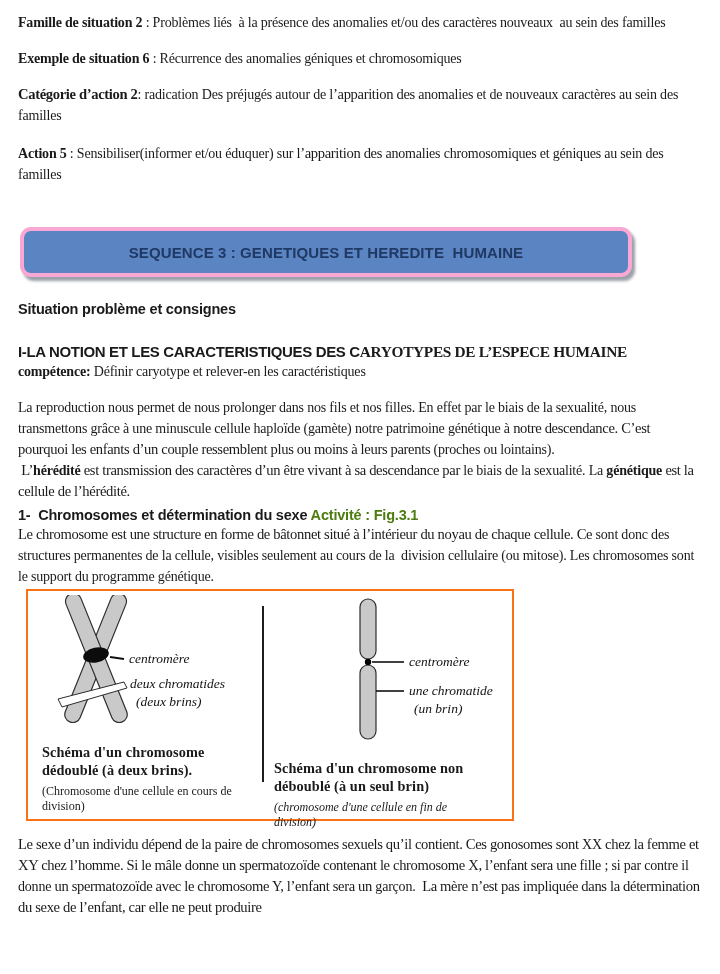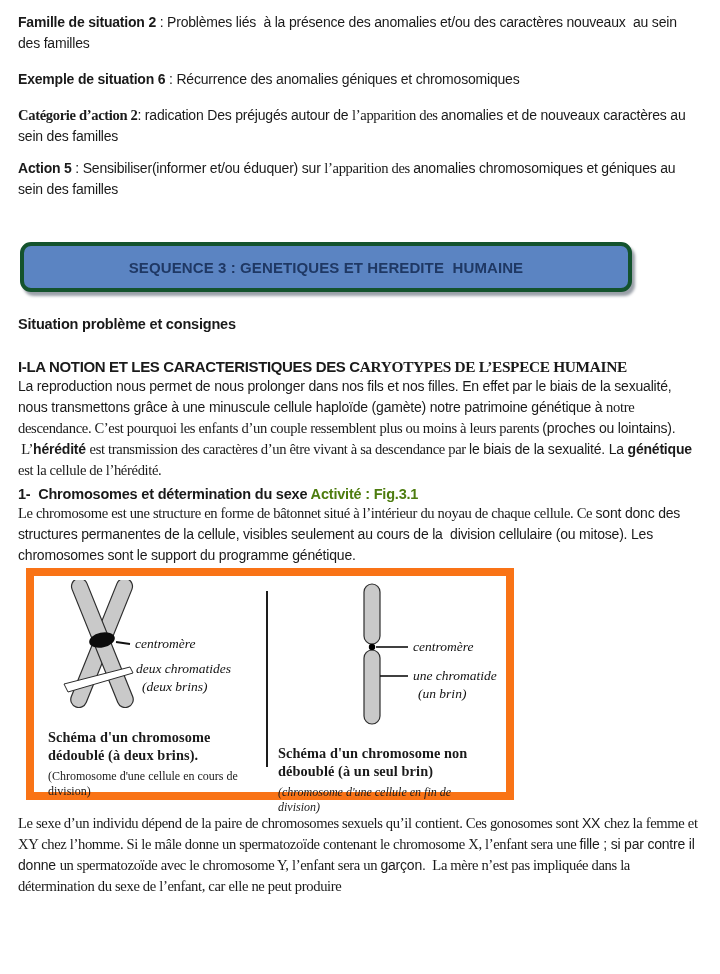--- a/index.html
+++ b/index.html
@@ -3,43 +3,43 @@
 <meta charset="utf-8">
 <style>
   html,body{margin:0;padding:0;background:#ffffff;}
   .page{
     width:720px;height:974px;box-sizing:border-box;
     padding:12px 18px 0 18px;overflow:hidden;background:#fff;
     font-family:"Liberation Sans",sans-serif;color:#1a1a1a;
   }
   p.doc{margin:0 0 15px 0;font-size:14px;line-height:21px;letter-spacing:-0.2px;white-space:pre-wrap;}
   p.mb0{margin-bottom:0;}
-  .sans{font-family:Liberation Sans, sans-serif;}
+  .sans{font-family:Liberation Serif, serif;}
   .serif{font-family:"Liberation Serif",serif;font-size:14.6px;letter-spacing:-0.35px;}
   .b{font-weight:bold;}
   .red{color:#4d7c0f;}
 
   .banner{
     width:612px;height:50px;margin:42px 0 24px 2px;box-sizing:border-box;
-    background:#5b84c2;border:4px solid #14532d;border-radius:11px;
+    background:#5b84c2;border:4px solid #f9a8d4;border-radius:11px;
     box-shadow:3px 4px 3px #9aa0a8;
     display:flex;align-items:center;justify-content:center;
   }
   .banner-title{font-weight:bold;font-size:15px;color:#1f3864;white-space:pre;letter-spacing:0.1px;}
 
   .h-situation{margin:0 0 26px 0;font-size:14.5px;font-weight:bold;letter-spacing:-0.2px;}
   .h-notion{margin:0;font-size:15px;font-weight:bold;white-space:pre;letter-spacing:-0.35px;}
   .h-notion .serif-run{font-family:"Liberation Serif",serif;font-size:15.4px;}
   .competence{margin:0 0 15px 0;font-size:14px;line-height:21px;letter-spacing:-0.2px;white-space:pre-wrap;}
 
   .h-chromo{margin:0 0 1px 0;font-size:14.5px;font-weight:bold;letter-spacing:-0.2px;white-space:pre-wrap;}
 
   .figure{
     width:488px;height:232px;box-sizing:border-box;margin:2px 0 13px 8px;
-    border:8px solid #f97316;display:flex;background:#fff;
+    border:2px solid #f97316;display:flex;background:#fff;
   }
   .panel{position:relative;box-sizing:border-box;}
   .panel-left{width:234px;padding:4px 0 0 8px;}
   .panel-right{flex:1;padding:4px 0 0 4px;}
   .divider{width:2px;background:#1d1d1d;height:176px;margin-top:15px;flex:0 0 2px;}
   .figsvg{display:block;}
   .figsvg text{font-family:"Liberation Serif",serif;font-style:italic;font-size:13.5px;fill:#111;}
   .cap-bold{font-family:"Liberation Serif",serif;font-weight:bold;font-size:14.3px;line-height:1.28;width:212px;margin:0 0 4px 6px;letter-spacing:0.1px;}
   .cap-small{font-family:"Liberation Serif",serif;font-size:12px;line-height:1.3;width:205px;margin:0 0 0 6px;}
   .panel-right .cap-bold{width:228px;margin-top:16px;}
@@ -47,32 +47,33 @@
 </style>
 </head>
 <body>
 
 <div class="page">
 
   <p class="doc"><span class="b sans">Famille de situation 2</span><span class="sans"> : Problèmes liés  à la présence des anomalies et/ou des caractères nouveaux  au sein des familles</span></p>
 
   <p class="doc"><span class="b sans">Exemple de situation 6</span><span class="sans"> : Récurrence des anomalies géniques et chromosomiques</span></p>
 
-  <p class="doc" style="margin-bottom:11px"><span class="b serif">Catégorie d’action 2</span><span class="sans">: radication Des préjugés autour de </span><span class="serif">l’apparition des </span><span class="sans">anomalies et de nouveaux caractères au sein des familles</span></p>
+  <p class="doc" style="margin-bottom:17px"><span class="b serif">Catégorie d’action 2</span><span class="sans">: radication Des préjugés autour de </span><span class="serif">l’apparition des </span><span class="sans">anomalies et de nouveaux caractères au sein des familles</span></p>
 
   <p class="doc mb0"><span class="b sans">Action 5</span><span class="sans"> : Sensibiliser(informer et/ou éduquer) sur </span><span class="serif">l’apparition des </span><span class="sans">anomalies chromosomiques et géniques au sein des familles</span></p>
 
   <div class="banner">
     <span class="banner-title">SEQUENCE 3 : GENETIQUES ET HEREDITE  HUMAINE</span>
   </div>
 
   <div class="h-situation">Situation problème et consignes</div>
 
   <div class="h-notion"><span>I-LA NOTION ET LES CARACTERISTIQUES DES C</span><span class="serif-run">ARYOTYPES DE L’ESPECE HUMAINE</span></div>
 
+  <p class="competence"><span class="b sans">compétence:</span><span class="sans"> Définir caryotype et relever-en les caractéristiques</span></p>
 
   <p class="doc mb0"><span class="sans">La reproduction nous permet de nous prolonger dans nos fils et nos filles. En effet par le biais de la sexualité, nous transmettons grâce à une minuscule cellule haploïde (gamète) notre patrimoine génétique à </span><span class="serif">notre descendance. C’est pourquoi les enfants d’un couple ressemblent plus ou moins à leurs parents </span><span class="sans">(proches ou lointains).</span></p>
 
   <p class="doc" style="margin-bottom:5px"><span class="serif"> L’</span><span class="b sans">hérédité </span><span class="serif">est transmission des caractères d’un être vivant à sa descendance par </span><span class="sans">le biais de la sexualité. La </span><span class="b sans">génétique </span><span class="serif">est la cellule de l’hérédité.</span></p>
 
   <div class="h-chromo"><span>1-  </span><span>Chromosomes et détermination du sexe</span><span class="red"> Activité : Fig.3.1</span></div>
 
   <p class="doc mb0"><span class="serif">Le chromosome est une structure en forme de bâtonnet situé à l’intérieur du noyau de chaque cellule. Ce </span><span class="sans">sont donc des structures permanentes de la cellule, visibles seulement au cours de la  division cellulaire (ou mitose). Les chromosomes sont le support du programme génétique.</span></p>
 
   <div class="figure">

